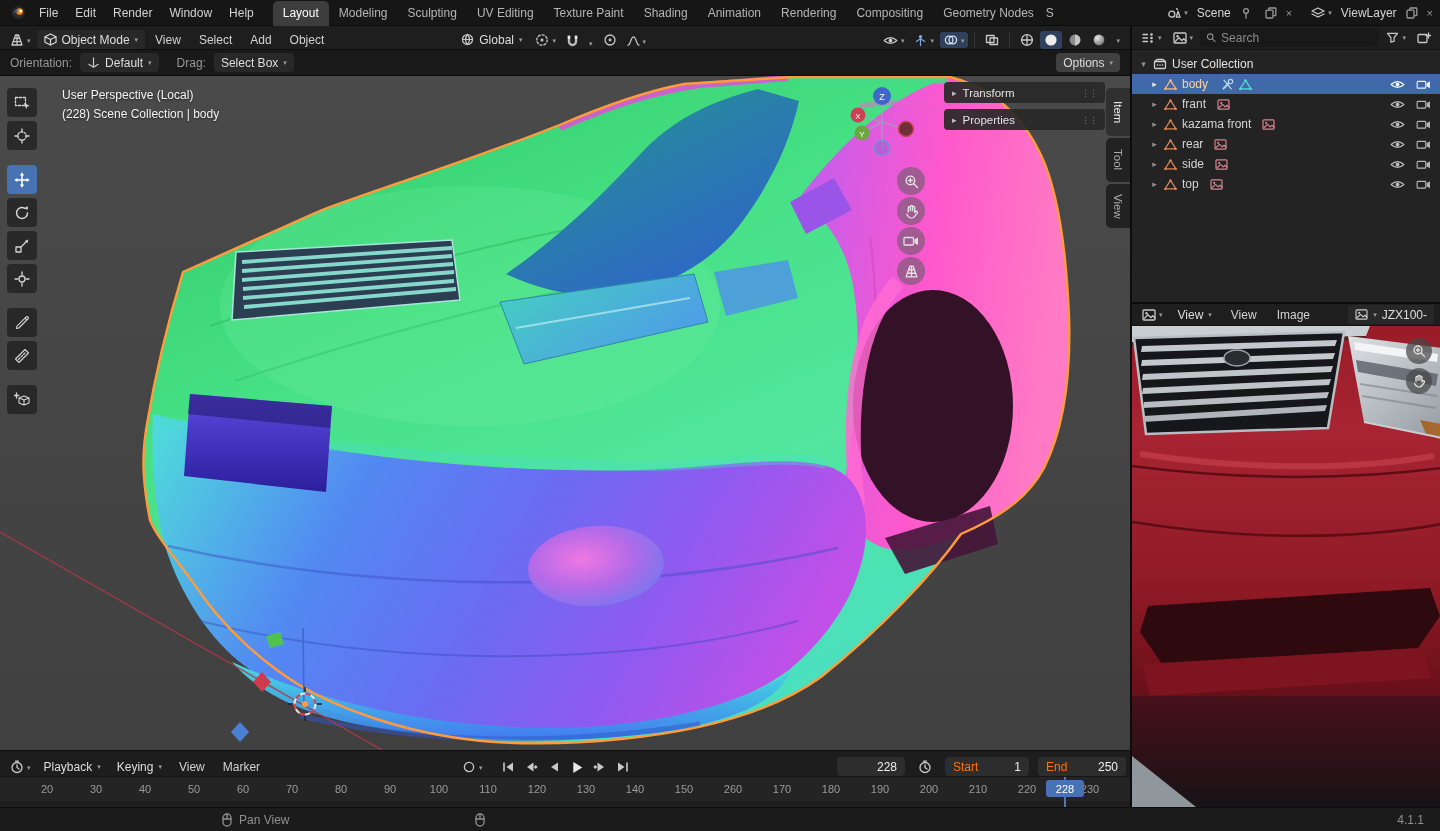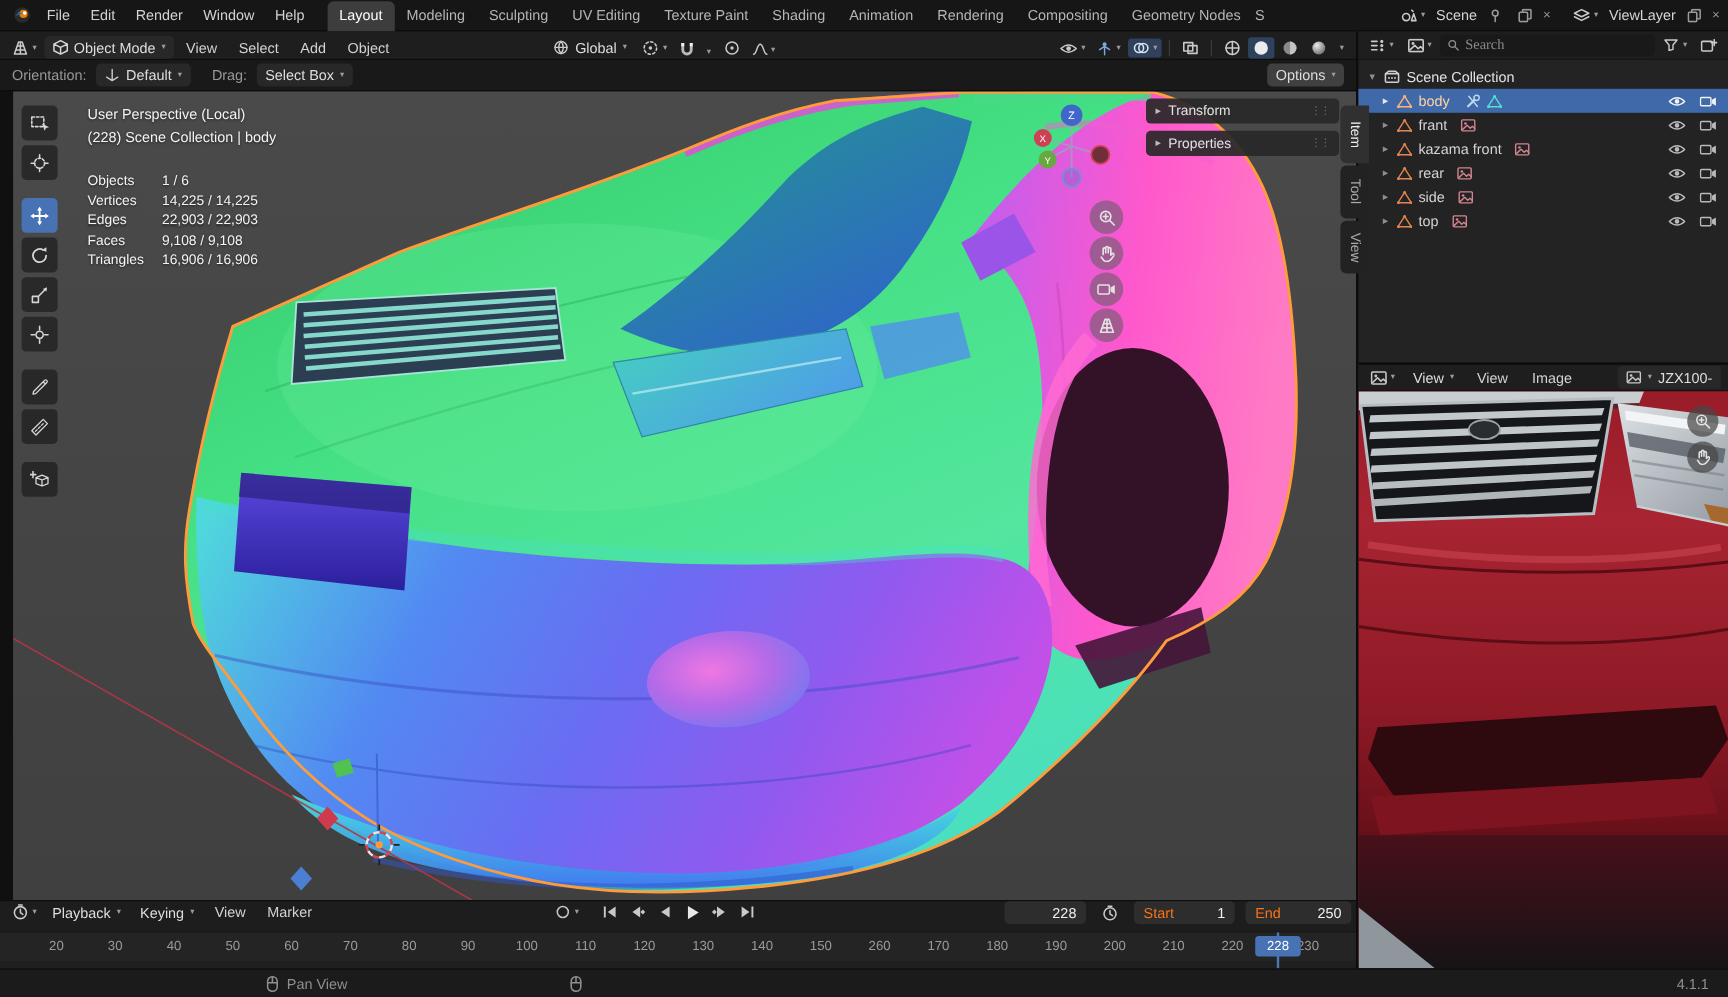--- a/index.html
+++ b/index.html
@@ -28,21 +28,21 @@
   .xicon{color:#9a9a9a;font-size:11px}
   
   #vph{position:absolute;left:0;top:26px;width:1130px;height:24px;background:#1e1e1e;
     border-bottom:1px solid #0c0c0c;display:flex;align-items:flex-end;padding:0 6px;gap:2px;z-index:5}
   #vph .right{margin-left:auto;display:flex;align-items:center;gap:2px}
   #tset{position:absolute;left:0;top:50px;width:1130px;height:26px;background:#191919;
     border-bottom:1px solid #0c0c0c;display:flex;align-items:center;padding:0 10px;gap:8px;z-index:5}
   .lbl{color:#989898}
   #tset .right{margin-left:auto}
   
-  #viewport{position:absolute;left:11px;top:76px;width:1130px;height:674px;background:#464646;overflow:hidden}
+  #viewport{position:absolute;left:0;top:76px;width:1130px;height:674px;background:#464646;overflow:hidden}
   #toolbar{position:absolute;left:7px;top:12px;display:flex;flex-direction:column;gap:4px;z-index:3}
   .tbtn{width:30px;height:29px;background:rgba(34,34,34,.82);border-radius:4px;display:flex;
     align-items:center;justify-content:center;color:#d6d6d6}
   .tbtn.active{background:#4772b3;color:#fff}
   .tgap{height:7px}
   #overlay-info{position:absolute;left:62px;top:12px;z-index:2;color:#f4f4f4;
     text-shadow:0 1px 2px rgba(0,0,0,.55)}
   #overlay-info .l2{margin-top:5px}
   #stats{margin-top:24px;display:grid;grid-template-columns:62px auto;row-gap:4.5px;font-size:11.5px}
   #navgizmo{position:absolute;left:845px;top:9px;z-index:3}
@@ -51,42 +51,42 @@
   .np-hdr{position:absolute;left:944px;width:161px;height:21px;background:rgba(40,40,40,.92);
     border-radius:4px;display:flex;align-items:center;gap:6px;padding:0 8px;color:#e3e3e3;font-size:11.5px;z-index:3}
   .np-hdr .chev{color:#bdbdbd;font-size:9px}
   .grip{margin-left:auto;color:#707070;font-size:9px;letter-spacing:-1px}
   .vtab{position:absolute;left:1106px;width:24px;background:#222;color:#ababab;writing-mode:vertical-rl;
     display:flex;align-items:center;justify-content:center;font-size:11.5px;border-radius:5px 0 0 5px;z-index:3}
   .vtab.active{background:#303030;color:#ededed}
   
   #timeline{position:absolute;left:0;top:750px;width:1130px;height:57px;background:#1d1d1d;
     border-top:1px solid #0d0d0d;z-index:5}
-  #tl-head{height:25px;display:flex;align-items:flex-start;padding:0 6px;gap:2px;position:relative}
+  #tl-head{height:25px;display:flex;align-items:flex-end;padding:0 6px;gap:2px;position:relative}
   #transport{position:absolute;left:458px;display:flex;align-items:center;gap:3px}
   .pbtn{width:20px;height:18px;display:flex;align-items:center;justify-content:center;color:#c9c9c9;border-radius:3px}
   #tl-fields{position:absolute;right:4px;display:flex;align-items:center;gap:9px}
   .field{background:#2d2d2d;border-radius:4px;height:19px;display:flex;align-items:center;padding:0 8px}
   .field .fla{color:#f97316;margin-right:14px}
   .field .fva{color:#efefef;margin-left:auto}
   #ruler{position:relative;height:32px;background:#242424;border-top:1px solid #161616}
   #ruler:after{content:"";position:absolute;left:0;right:0;bottom:0;height:7px;background:#1f1f1f}
   .tick{position:absolute;top:6px;transform:translateX(-50%);font-size:11px;color:#9a9a9a}
   #playhead{position:absolute;left:1064px;top:0;width:2px;height:32px;background:#4a7ab5;z-index:2}
   #phbadge{position:absolute;left:1046px;top:3px;width:38px;height:17px;background:#4772b3;border-radius:3px;
     color:#fff;font-size:11px;display:flex;align-items:center;justify-content:center;z-index:3}
   
   #rightcol{position:absolute;left:1130px;top:26px;width:310px;height:781px;background:#232323;
     border-left:2px solid #0c0c0c}
   #out-head{height:24px;background:#1e1e1e;border-bottom:1px solid #141414;display:flex;
     align-items:center;padding:0 5px;gap:3px}
   #search{flex:1;display:flex;align-items:center;gap:5px;background:#191919;border-radius:4px;
     height:18px;padding:0 6px;color:#8f8f8f;min-width:0}
   #search input{background:none;border:none;outline:none;color:#fde047;font-size:12px;width:100%;
-    font-family:Liberation Serif, serif}
+    font-family:Liberation Sans, sans-serif}
   #search input::placeholder{color:#8a8a8a}
   #outliner{height:252px;padding-top:4px;font-size:12px}
   .orow{position:relative;height:20px;display:flex;align-items:center;gap:5px;padding-left:18px;color:#d4d4d4}
   .orow .chev{color:#8f8f8f;font-size:9px;width:9px;text-align:center}
   .orow.root{padding-left:7px;color:#e2e2e2}
   .orow.sel{background:#3f69a8}
   .orow.sel .olabel{color:#ffd2a2}
   .rright{position:absolute;right:9px;display:flex;gap:11px;color:#b9b9b9;align-items:center}
   .orow.sel .rright{color:#f2f2f2}
   #img-head{height:24px;background:#1e1e1e;border-top:2px solid #0c0c0c;border-bottom:1px solid #141414;
@@ -612,32 +612,20 @@
         <svg width="16" height="16" viewBox="0 0 16 16">
             <path class="st" d="M5,6 L10,4 L15,6 L10,8 Z M5,6 V11 L10,13 V8 M15,6 V11 L10,13" style="stroke-width:1.1"></path>
             <path class="st" d="M2.5,1 V6 M0.2,3.5 H4.8" style="stroke-width:1.3"></path>
           </svg>
       </div>
     </div>
 
     <div id="overlay-info">
       <div>User Perspective (Local)</div>
       <div class="l2">(228) Scene Collection | body</div>
-      <div id="stats">
-        <span>Objects</span>
-          <span>1 / 6</span>
-        <span>Vertices</span>
-          <span>14,225 / 14,225</span>
-        <span>Edges</span>
-          <span>22,903 / 22,903</span>
-        <span>Faces</span>
-          <span>9,108 / 9,108</span>
-        <span>Triangles</span>
-          <span>16,906 / 16,906</span>
-      </div>
     </div>
 
     <svg id="navgizmo" width="74" height="74" viewBox="0 0 74 74">
       <path d="M37,37 L37,14 M37,37 L13,30 M37,37 L17,48 M37,37 L61,44 M37,37 L37,63" stroke="#9aa6bd" stroke-width="1.6" opacity="0.7"></path>
       <circle cx="37" cy="11" r="9" fill="#3f66c8"></circle>
       <text x="37" y="14.5" font-size="9" fill="#fff" text-anchor="middle" font-family="Liberation Sans, DejaVu Sans, sans-serif">Z</text>
       <circle cx="13" cy="30" r="7.5" fill="#cf4054"></circle>
       <text x="13" y="33.5" font-size="8" fill="#fff" text-anchor="middle" font-family="Liberation Sans, DejaVu Sans, sans-serif">X</text>
       <circle cx="17" cy="48" r="7.5" fill="#6aa83f"></circle>
       <text x="17" y="51.5" font-size="8" fill="#fff" text-anchor="middle" font-family="Liberation Sans, DejaVu Sans, sans-serif">Y</text>
@@ -825,21 +813,21 @@
           </svg>
       </span>
     </div>
 
     <div id="outliner">
       <div class="orow root">
         <span class="chev">▾</span>
         <svg width="14" height="12" viewBox="0 0 14 12" color="#cfcfcf">
             <use href="#sym-coll"></use>
           </svg>
-        <span class="olabel">Scene Collection</span>
+        <span class="olabel">User Collection</span>
       </div>
       <div class="orow sel">
         <span class="chev" style="color:#e8e8e8">▸</span>
         <svg width="13" height="11" viewBox="0 0 14 12" color="#ffb27a">
             <use href="#sym-mesh"></use>
           </svg>
         <span class="olabel">body</span>
         <svg width="13" height="13" viewBox="0 0 14 14" color="#bcd8ee" style="margin-left:8px">
             <use href="#sym-tool"></use>
           </svg>

